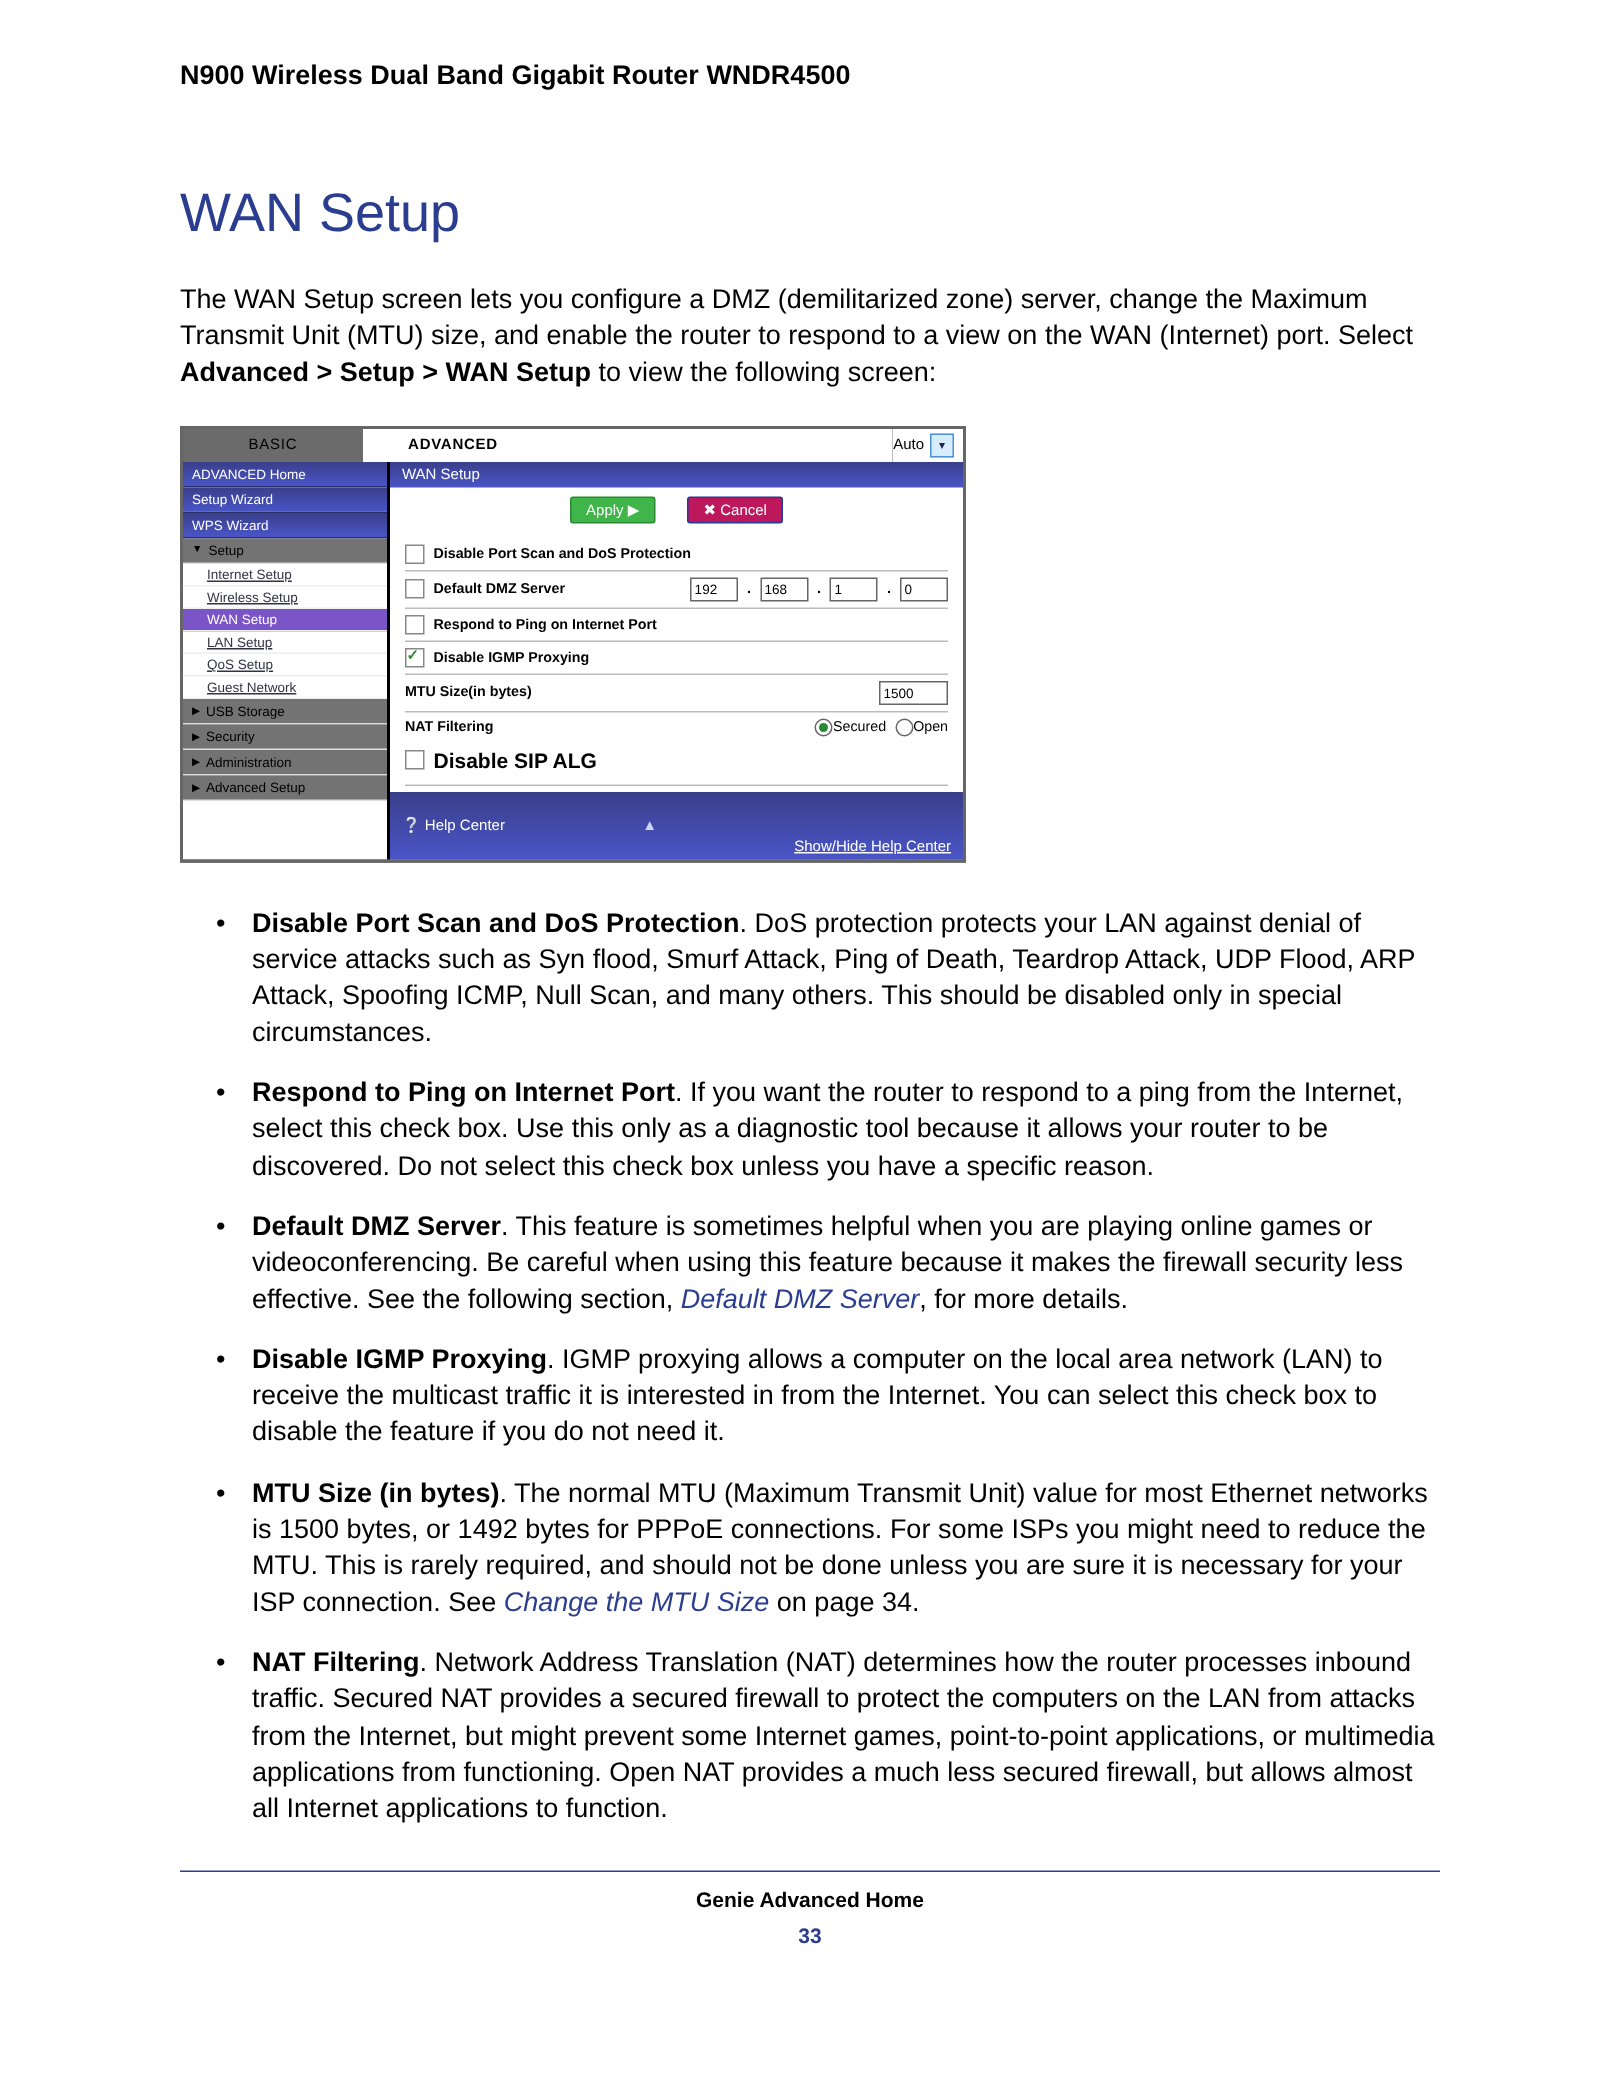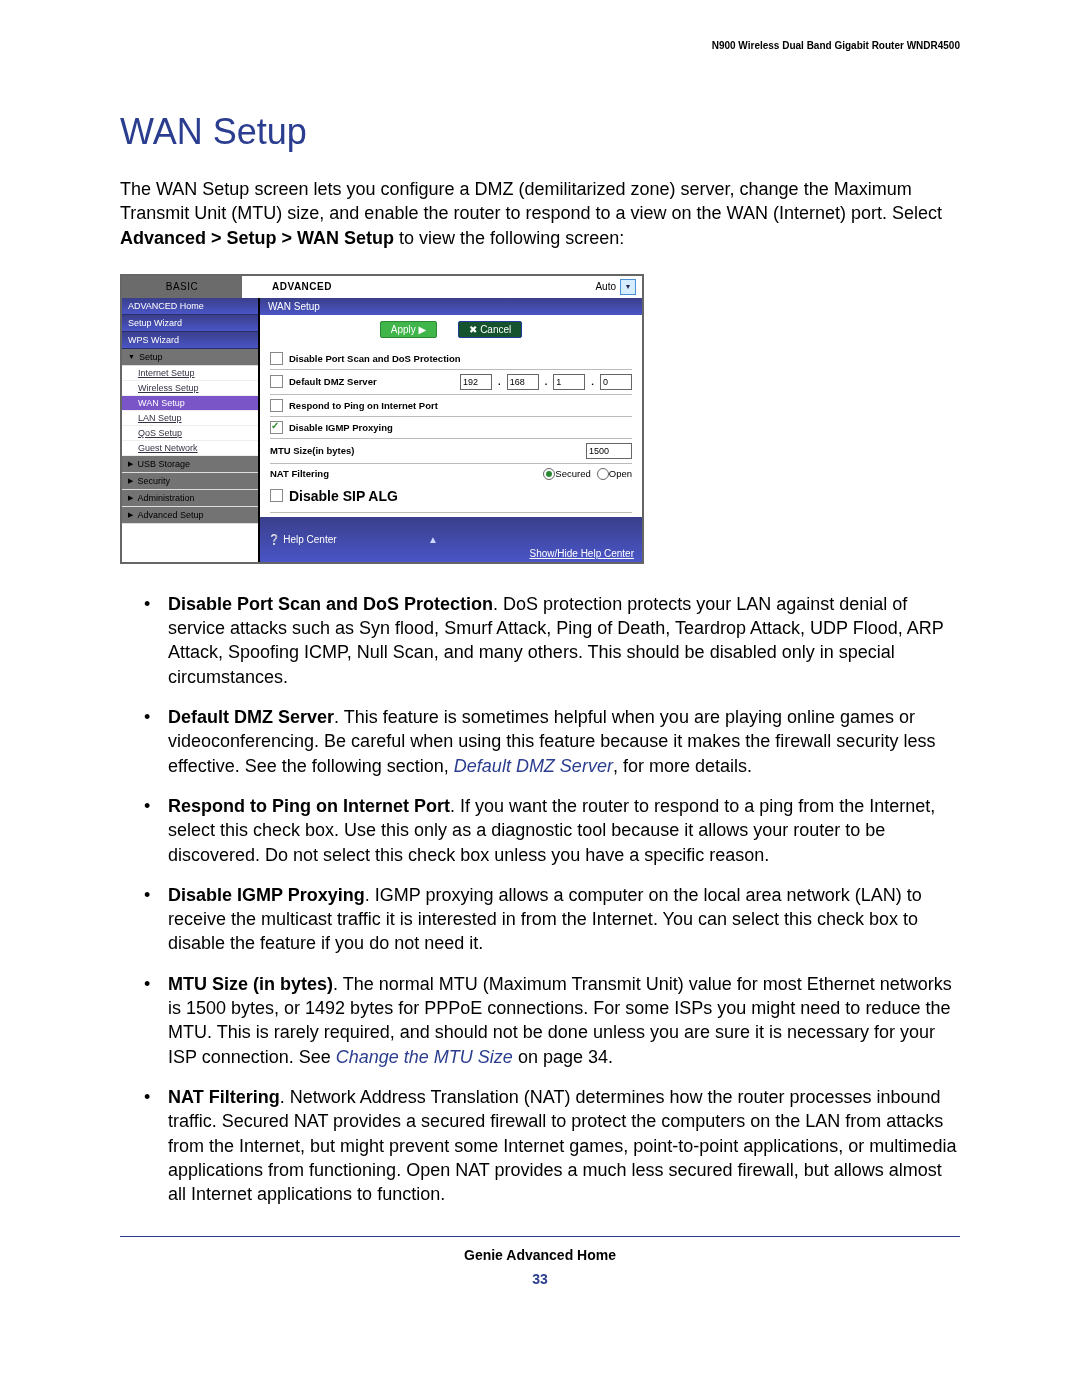--- a/index.html
+++ b/index.html
@@ -11,23 +11,23 @@
   }
   .page {
     width: 1080px;
     min-height: 1397px;
     margin: 0 auto;
     padding: 40px 120px 40px 120px;
     box-sizing: border-box;
     position: relative;
   }
   .doc-header {
-    text-align: right;
+    text-align: left;
     font-weight: bold;
-    font-size: 10px;
+    font-size: 18px;
     margin-bottom: 60px;
   }
   h1.section-title {
     font-size: 36px;
     font-weight: normal;
     color: #2a3d8f;
     margin: 0 0 24px 0;
     font-family: "Helvetica Neue", Arial, sans-serif;
   }
   .intro {
@@ -123,21 +123,21 @@
     display: inline-block;
     background: #3fb54a;
     color: #fff;
     font-size: 10px;
     padding: 2px 10px;
     border-radius: 2px;
     border: 1px solid #2a8a33;
   }
   .btn-cancel {
     display: inline-block;
-    background: #14532d;
+    background: #be185d;
     color: #fff;
     font-size: 10px;
     padding: 2px 10px;
     border-radius: 2px;
     border: 1px solid #223a99;
     margin-left: 18px;
   }
   .ss-form {
     padding: 0 10px 4px 10px;
     flex: 1;
@@ -358,24 +358,24 @@
         </div>
       </div>
     </div>
   </div>
 
   <ul class="desc">
     <li>
       <span class="b">Disable Port Scan and DoS Protection</span><span>. DoS protection protects your LAN against denial of service attacks such as Syn flood, Smurf Attack, Ping of Death, Teardrop Attack, UDP Flood, ARP Attack, Spoofing ICMP, Null Scan, and many others. This should be disabled only in special circumstances.</span>
     </li>
     <li>
+      <span class="b">Respond to Ping on Internet Port</span><span>. If you want the router to respond to a ping from the Internet, select this check box. Use this only as a diagnostic tool because it allows your router to be discovered. Do not select this check box unless you have a specific reason.</span>
+    </li>
+    <li>
       <span class="b">Default DMZ Server</span><span>. This feature is sometimes helpful when you are playing online games or videoconferencing. Be careful when using this feature because it makes the firewall security less effective. See the following section, </span><span class="ilink">Default DMZ Server</span><span>, for more details.</span>
-    </li>
-    <li>
-      <span class="b">Respond to Ping on Internet Port</span><span>. If you want the router to respond to a ping from the Internet, select this check box. Use this only as a diagnostic tool because it allows your router to be discovered. Do not select this check box unless you have a specific reason.</span>
     </li>
     <li>
       <span class="b">Disable IGMP Proxying</span><span>. IGMP proxying allows a computer on the local area network (LAN) to receive the multicast traffic it is interested in from the Internet. You can select this check box to disable the feature if you do not need it.</span>
     </li>
     <li>
       <span class="b">MTU Size (in bytes)</span><span>. The normal MTU (Maximum Transmit Unit) value for most Ethernet networks is 1500 bytes, or 1492 bytes for PPPoE connections. For some ISPs you might need to reduce the MTU. This is rarely required, and should not be done unless you are sure it is necessary for your ISP connection. See </span><span class="ilink">Change the MTU Size</span><span> on page 34.</span>
     </li>
     <li>
       <span class="b">NAT Filtering</span><span>. Network Address Translation (NAT) determines how the router processes inbound traffic. Secured NAT provides a secured firewall to protect the computers on the LAN from attacks from the Internet, but might prevent some Internet games, point-to-point applications, or multimedia applications from functioning. Open NAT provides a much less secured firewall, but allows almost all Internet applications to function.</span>
     </li>

